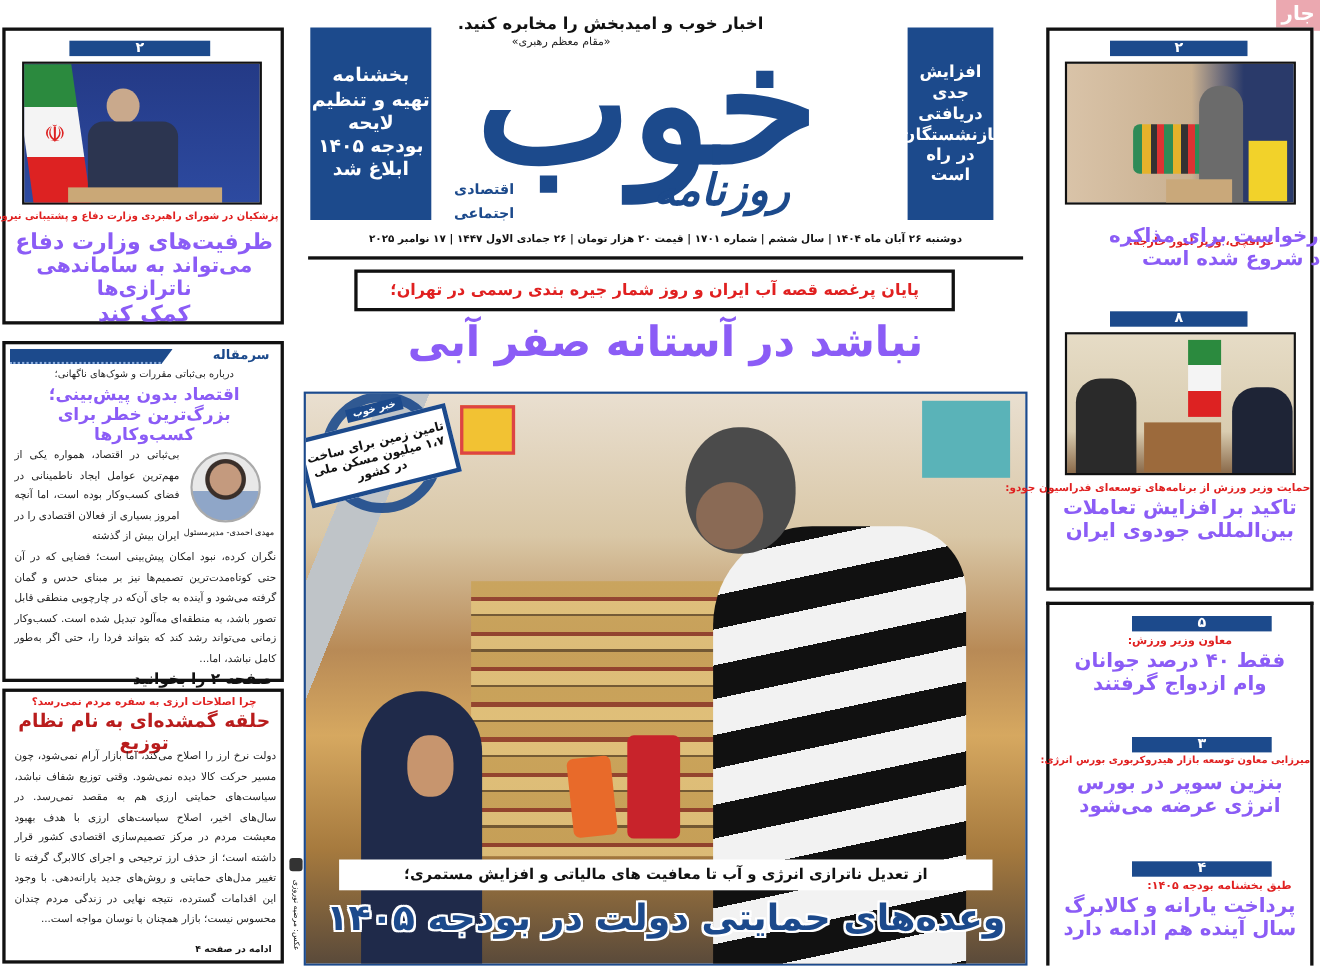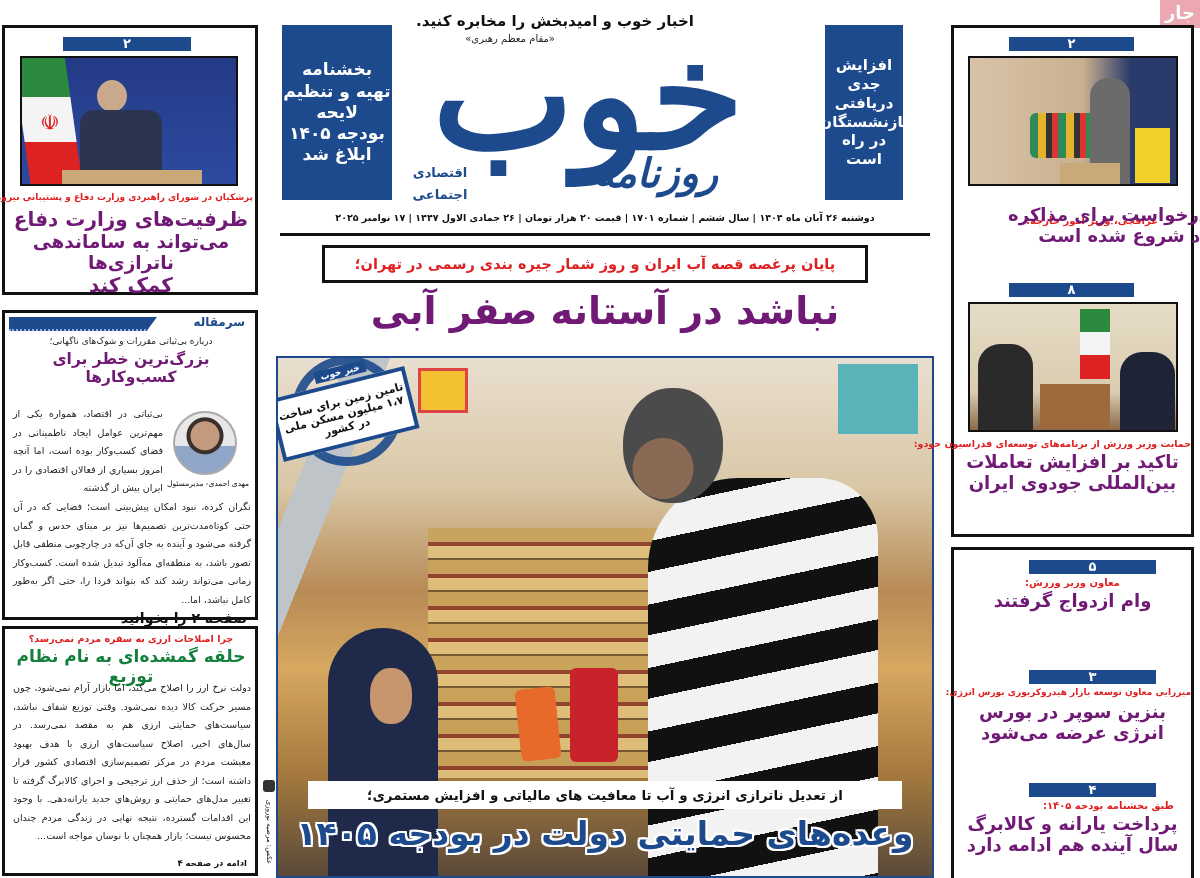--- a/index.html
+++ b/index.html
@@ -4,21 +4,21 @@
 <style>
   * { box-sizing: border-box; margin: 0; padding: 0; }
   html, body { width: 1200px; height: 878px; overflow: hidden; background: #ffffff; }
   body { position: relative; font-family: "DejaVu Sans", sans-serif; direction: rtl; color: #111; }
   .abs { position: absolute; }
   .box { position: absolute; border: 3px solid #111; background: #fff; }
   .numbar { position: absolute; background: #1c4a8c; color: #fff; font-weight: bold; text-align: center; font-size: 13px; line-height: 14px; height: 14px; }
   .blue { color: #1c4a8c; }
   .red { color: #e02020; }
   .kicker { font-weight: bold; font-size: 10px; text-align: center; color: #e02020; white-space: nowrap; }
-  .headline { font-weight: bold; text-align: center; color: #701a75; line-height: 1.15; }
+  .headline { font-weight: bold; text-align: center; color: #8b5cf6; line-height: 1.15; }
   .photo { position: absolute; border: 2px solid #111; overflow: hidden; }
   .body-text { font-size: 10.5px; line-height: 18.5px; text-align: justify; color: #222; }
   .bluebox { position: absolute; background: #1c4a8c; color: #fff; font-weight: bold; text-align: center; display: flex; align-items: center; justify-content: center; line-height: 1.25; }
   .hr { position: absolute; background: #111; }
 </style>
 </head>
 <body>
 
 <div class="abs" style="left:1160px;top:0;width:40px;height:28px;background:#e89aa3;color:#fff;font-weight:bold;font-size:18px;text-align:center;line-height:26px;opacity:.85;">
   <span>جار</span>
@@ -78,33 +78,34 @@
     <div style="font-size:18.5px;">می‌تواند به ساماندهی ناترازی‌ها</div>
     <div>کمک کند</div>
   </div>
 </div>
 
 <div class="box" style="left:2px;top:310px;width:256px;height:310px;padding-left:20px;">
   <div class="abs" style="left:4px;top:4px;width:148px;height:14px;background:#1c4a8c;border-bottom:2px dotted #8fb0e0;clip-path:polygon(0 0,100% 0,93% 100%,0 100%);"></div>
   <div class="abs blue" style="right:10px;top:2px;font-size:12px;font-weight:bold;">سرمقاله</div>
   <div class="abs" style="left:4px;top:23px;width:244px;text-align:center;font-size:9px;color:#222;">درباره بی‌ثباتی مقررات و شوک‌های ناگهانی؛</div>
   <div class="abs headline" style="left:2px;top:38px;width:248px;font-size:15.5px;">
+    <div>اقتصاد بدون پیش‌بینی؛</div>
     <div>بزرگ‌ترین خطر برای کسب‌وکارها</div>
   </div>
 
   <div class="abs" style="left:168px;top:98px;width:64px;height:64px;border-radius:50%;border:2px solid #aaa;background:radial-gradient(circle at 50% 38%,#c49a7e 0 14px,#3a2f2a 15px 18px,transparent 19px),linear-gradient(180deg,#e8e8e8 0%,#e8e8e8 55%,#8fa6c8 55%,#8fa6c8 100%);"></div>
   <div class="abs" style="left:158px;top:166px;width:90px;font-size:7.5px;text-align:center;white-space:nowrap;">مهدی احمدی- مدیرمسئول</div>
   <div class="abs body-text" style="left:8px;top:92px;width:150px;font-size:9.5px;line-height:18.5px;">بی‌ثباتی در اقتصاد، همواره یکی از مهم‌ترین عوامل ایجاد ناطمینانی در فضای کسب‌وکار بوده است، اما آنچه امروز بسیاری از فعالان اقتصادی را در ایران بیش از گذشته</div>
   <div class="abs body-text" style="left:8px;top:185px;width:238px;font-size:9.5px;line-height:18.5px;">نگران کرده، نبود امکان پیش‌بینی است؛ فضایی که در آن حتی کوتاه‌مدت‌ترین تصمیم‌ها نیز بر مبنای حدس و گمان گرفته می‌شود و آینده به جای آن‌که در چارچوبی منطقی قابل تصور باشد، به منطقه‌ای مه‌آلود تبدیل شده است. کسب‌وکار زمانی می‌تواند رشد کند که بتواند فردا را، حتی اگر به‌طور کامل نباشد، اما...</div>
   <div class="abs" style="right:8px;top:297px;font-size:14px;font-weight:bold;">صفحه ۲ را بخوانید</div>
 </div>
 
 <div class="box" style="left:2px;top:626px;width:256px;height:250px;">
   <div class="kicker" style="position:absolute;left:4px;top:4px;width:244px;font-size:9.5px;">چرا اصلاحات ارزی به سفره مردم نمی‌رسد؟</div>
-  <div class="abs headline red" style="left:2px;top:18px;width:248px;font-size:17px;color:#15803d;">حلقه گمشده‌ای به نام نظام توزیع</div>
+  <div class="abs headline red" style="left:2px;top:18px;width:248px;font-size:17px;color:#b91c1c;">حلقه گمشده‌ای به نام نظام توزیع</div>
   <div class="abs body-text" style="left:8px;top:50px;width:238px;font-size:9.5px;line-height:18.5px;">دولت نرخ ارز را اصلاح می‌کند، اما بازار آرام نمی‌شود، چون مسیر حرکت کالا دیده نمی‌شود. وقتی توزیع شفاف نباشد، سیاست‌های حمایتی ارزی هم به مقصد نمی‌رسد. در سال‌های اخیر، اصلاح سیاست‌های ارزی با هدف بهبود معیشت مردم در مرکز تصمیم‌سازی اقتصادی کشور قرار داشته است؛ از حذف ارز ترجیحی و اجرای کالابرگ گرفته تا تغییر مدل‌های حمایتی و روش‌های جدید یارانه‌دهی. با وجود این اقدامات گسترده، نتیجه نهایی در زندگی مردم چندان محسوس نیست؛ بازار همچنان با نوسان مواجه است...</div>
   <div class="abs" style="right:8px;top:229px;font-size:8.5px;font-weight:bold;">ادامه در صفحه ۴</div>
 </div>
 
 <div class="abs" style="left:262px;top:780px;width:14px;height:96px;">
   <div class="abs" style="left:1px;top:0;width:12px;height:12px;background:#333;border-radius:3px;"></div>
   <div class="abs" style="left:-35px;top:48px;width:84px;font-size:7px;transform:rotate(90deg);white-space:nowrap;text-align:center;">عکس: مرضیه نوروزی</div>
 </div>
 
 <div class="abs" style="left:322px;top:245px;width:546px;height:38px;border:3px solid #111;background:#fff;display:flex;align-items:center;justify-content:center;">
@@ -174,20 +175,21 @@
   <div class="abs headline" style="left:0;top:424px;width:237px;font-size:18px;">
     <div>تاکید بر افزایش تعاملات</div>
     <div>بین‌المللی جودوی ایران</div>
   </div>
 </div>
 
 <div class="box" style="left:951px;top:547px;width:243px;height:331px;border-bottom:none;">
   <div class="numbar" style="left:75px;top:10px;width:127px;">۵</div>
   <div class="kicker" style="position:absolute;left:0;top:27px;width:237px;">معاون وزیر ورزش:</div>
   <div class="abs headline" style="left:0;top:41px;width:237px;font-size:18px;">
+    <div>فقط ۴۰ درصد جوانان</div>
     <div>وام ازدواج گرفتند</div>
   </div>
 
   <div class="numbar" style="left:75px;top:120px;width:127px;">۳</div>
   <div class="kicker" style="position:absolute;left:0;top:137px;width:237px;font-size:9px;">میرزایی معاون توسعه بازار هیدروکربوری بورس انرژی:</div>
   <div class="abs headline" style="left:0;top:152px;width:237px;font-size:18px;">
     <div>بنزین سوپر در بورس</div>
     <div>انرژی عرضه می‌شود</div>
   </div>
 

